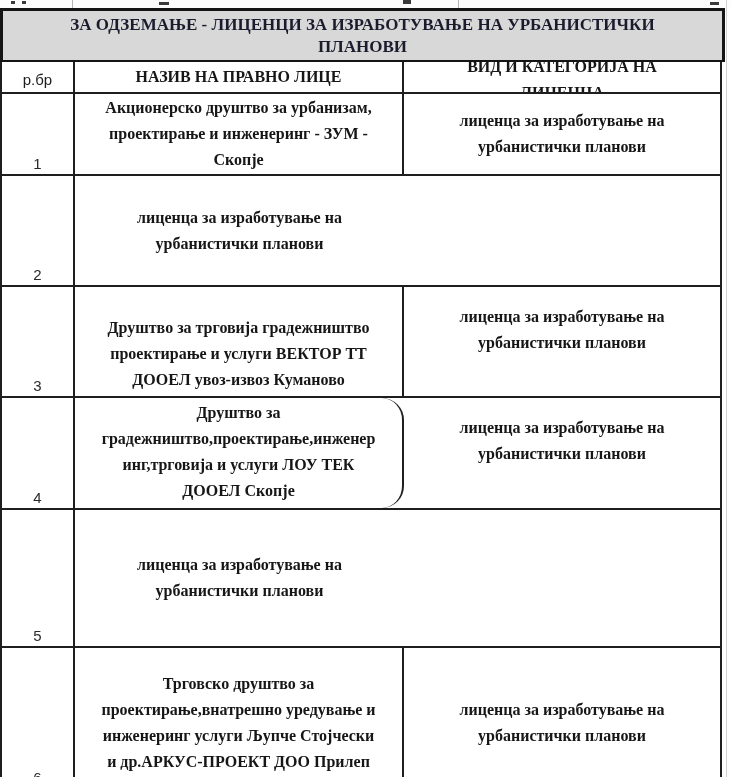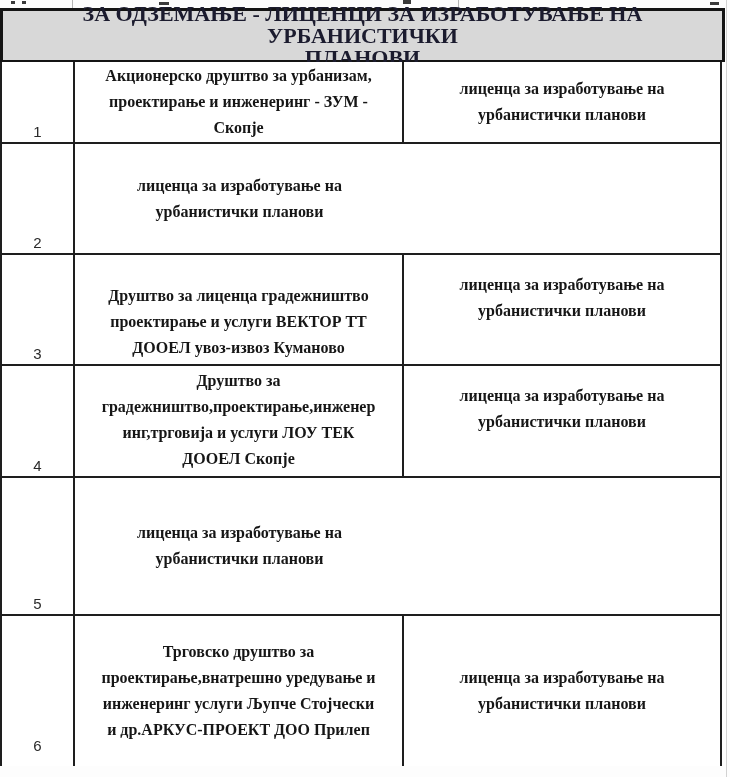--- a/index.html
+++ b/index.html
@@ -22,21 +22,21 @@
   .right-gridline{position:absolute;top:0;left:726px;width:1px;height:777px;background:#d2d2d2;}
 
   
   .title-band{
     position:absolute;left:0;top:8px;width:725px;height:54px;
     box-sizing:border-box;
     background:#d8d8d8;
     border:3px solid #141414;border-bottom-width:2px;
     display:flex;align-items:center;justify-content:center;
     text-align:center;
-    font-weight:bold;font-size:22px;line-height:22px;
+    font-weight:bold;font-size:17px;line-height:22px;
     color:#1b1b2e;
   }
 
   
   .lic-table{
     position:absolute;left:0;top:62px;width:722px;
     box-sizing:border-box;
     border-left:2px solid #1e1e1e;border-right:2px solid #1e1e1e;
     background:#ffffff;
   }
@@ -82,21 +82,21 @@
 
   .row-1{height:82px;}
   .row-2{height:111px;}
   .row-3{height:111px;}
   .row-4{height:112px;}
   .row-5{height:138px;}
   .row-6{height:150px;border-bottom:none;}
 
   
   .row-3 .name-cell{align-items:flex-end;padding-bottom:3px;}
-  .row-4 .name-cell{align-items:flex-end;padding-bottom:4px;}
+  .row-4 .name-cell{align-items:flex-end;padding-bottom:4px;border-radius:22px;}
   .row-3 .lic-cell,.row-4 .lic-cell{align-items:flex-start;padding-top:17px;}
   .row-6 .num-cell{padding-bottom:12px;}
 </style>
 </head>
 <body>
 
 <div class="page">
 
   <div class="top-sliver">
     <div class="sliver-vline" style="left:72px"></div>
@@ -110,39 +110,47 @@
 
   <div class="right-gridline"></div>
 
   <div class="title-band">
     <div class="pre">ЗА ОДЗЕМАЊЕ - ЛИЦЕНЦИ ЗА ИЗРАБОТУВАЊЕ НА УРБАНИСТИЧКИ
 ПЛАНОВИ</div>
   </div>
 
   <div class="lic-table">
 
+    <div class="tr h-row">
+      <div class="td vline h-index">р.бр</div>
+      <div class="td vline h-name">НАЗИВ НА ПРАВНО ЛИЦЕ</div>
+      <div class="td h-license">
+        <div class="clip-shift pre">ВИД И КАТЕГОРИЈА НА
+ЛИЦЕНЦА</div>
+      </div>
+    </div>
 
     <div class="tr row-1">
       <div class="td vline num-cell">1</div>
       <div class="td vline name-cell pre">Акционерско друштво за урбанизам,
 проектирање и инженеринг - ЗУМ -
 Скопје</div>
       <div class="td lic-cell pre">лиценца за изработување на
 урбанистички планови</div>
     </div>
 
     <div class="tr row-2">
       <div class="td vline num-cell">2</div>
       <div class="td lic-cell pre">лиценца за изработување на
 урбанистички планови</div>
     </div>
 
     <div class="tr row-3">
       <div class="td vline num-cell">3</div>
-      <div class="td vline name-cell pre">Друштво за лиценца градежништво
+      <div class="td vline name-cell pre">Друштво за трговија градежништво
 проектирање и услуги ВЕКТОР ТТ
 ДООЕЛ увоз-извоз Куманово</div>
       <div class="td lic-cell pre">лиценца за изработување на
 урбанистички планови</div>
     </div>
 
     <div class="tr row-4">
       <div class="td vline num-cell">4</div>
       <div class="td vline name-cell pre">Друштво за
 градежништво,проектирање,инженер

